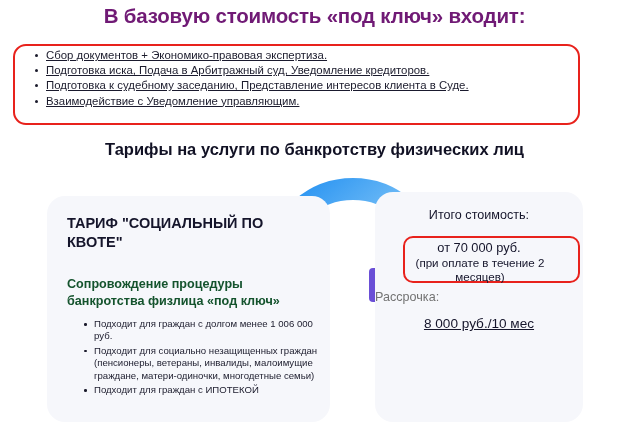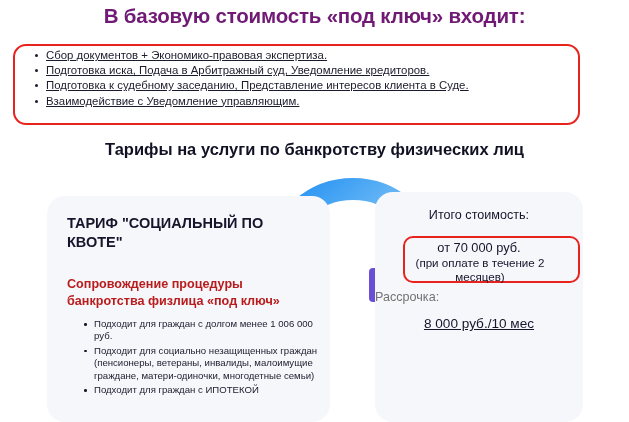--- a/index.html
+++ b/index.html
@@ -127,21 +127,21 @@
     color: #15152b;
   }
   .tariff-sub {
     position: absolute;
     left: 20px;
     top: 80px;
     width: 250px;
     font-size: 12.6px;
     font-weight: bold;
     line-height: 16.5px;
-    color: #b91c1c;
+    color: #14532d;
   }
   .feature-list {
     position: absolute;
     left: 36px;
     top: 122px;
     width: 235px;
     margin: 0;
     padding: 0;
     list-style: none;
   }

